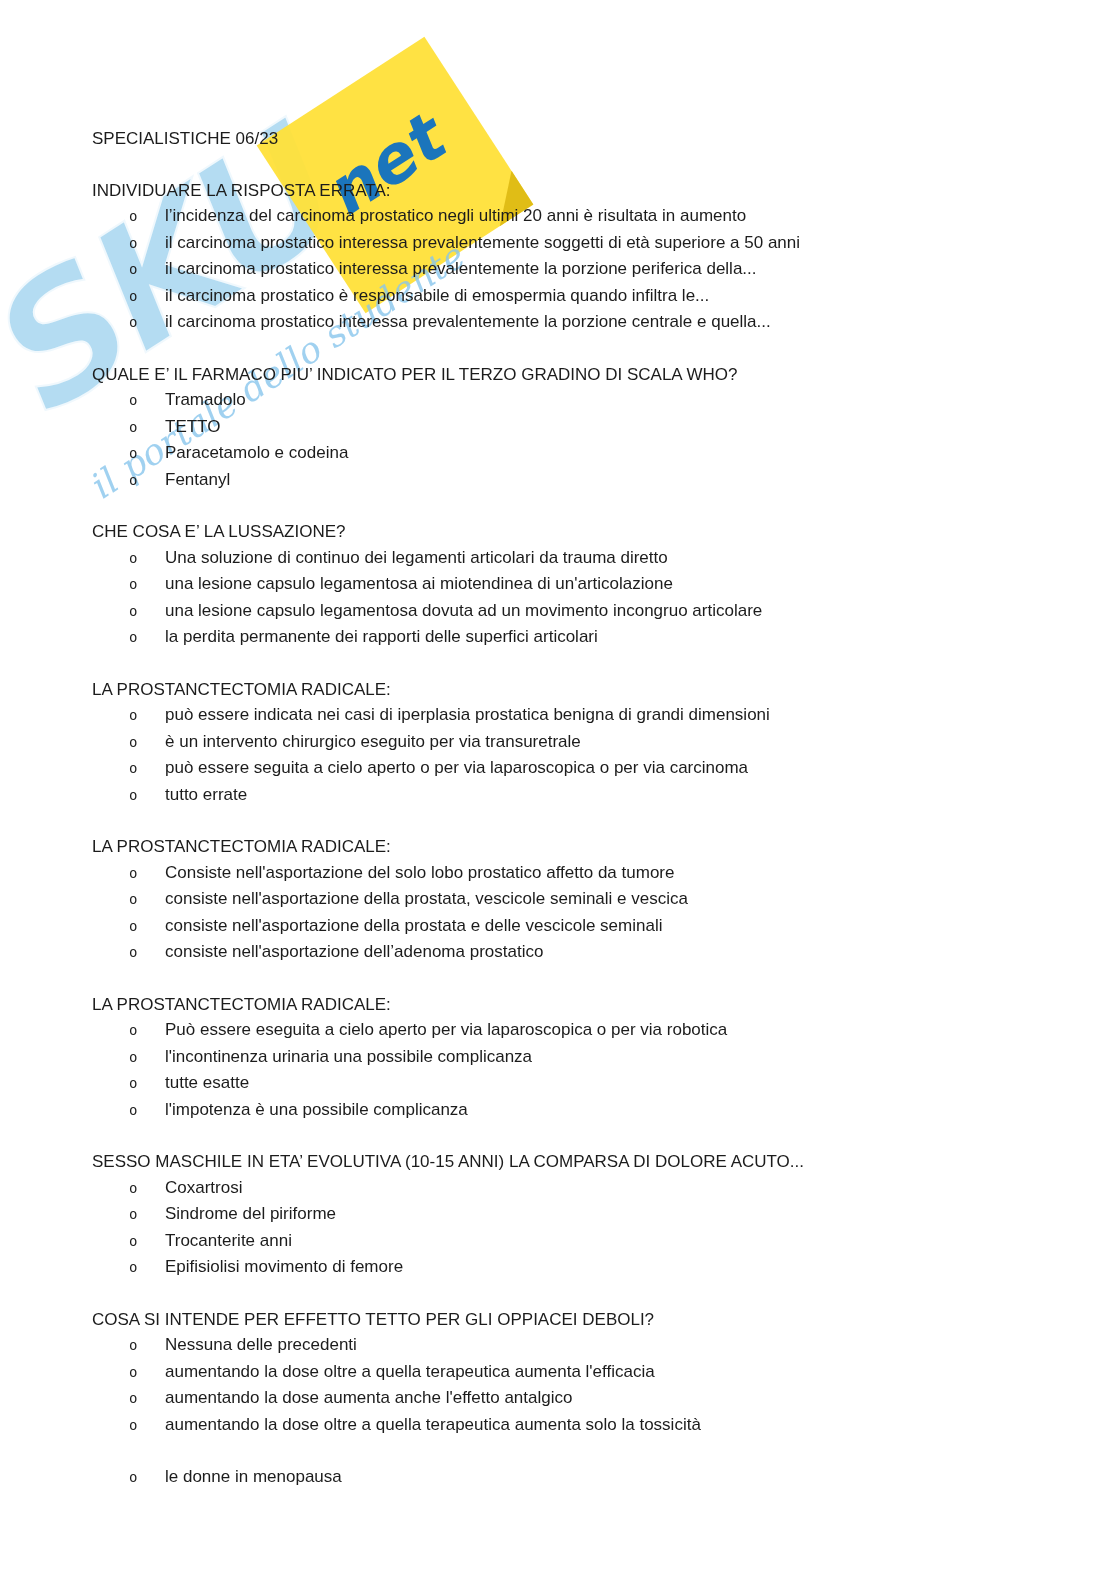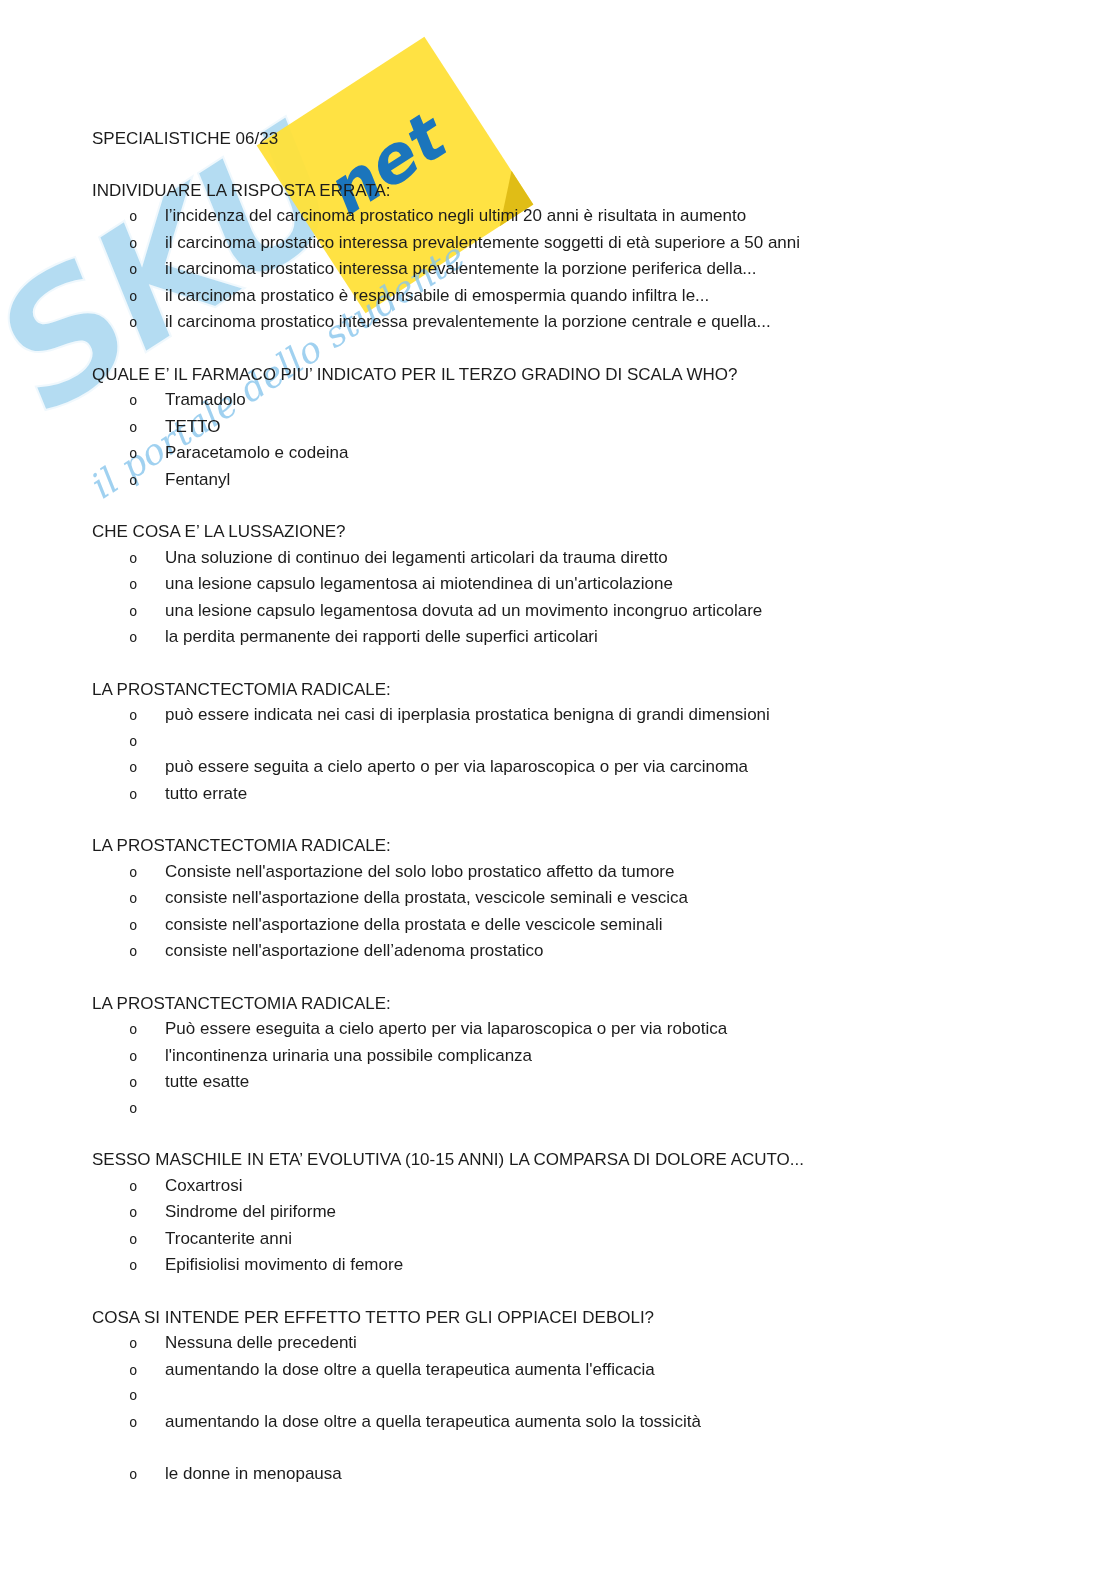--- a/index.html
+++ b/index.html
@@ -143,20 +143,21 @@
 
   <section class="question">
     <div class="prompt">LA PROSTANCTECTOMIA RADICALE:</div>
     <div class="options">
           <div class="option">
             <span class="bullet">o</span>
             <span class="opt-text">può essere indicata nei casi di iperplasia prostatica benigna di grandi dimensioni</span>
           </div>
           <div class="option">
             <span class="bullet">o</span>
+            <span class="opt-text">è un intervento chirurgico eseguito per via transuretrale</span>
           </div>
           <div class="option">
             <span class="bullet">o</span>
             <span class="opt-text">può essere seguita a cielo aperto o per via laparoscopica o per via carcinoma</span>
           </div>
           <div class="option">
             <span class="bullet">o</span>
             <span class="opt-text">tutto errate</span>
           </div>
         </div>
@@ -194,20 +195,21 @@
           <div class="option">
             <span class="bullet">o</span>
             <span class="opt-text">l'incontinenza urinaria una possibile complicanza</span>
           </div>
           <div class="option">
             <span class="bullet">o</span>
             <span class="opt-text">tutte esatte</span>
           </div>
           <div class="option">
             <span class="bullet">o</span>
+            <span class="opt-text">l'impotenza è una possibile complicanza</span>
           </div>
         </div>
   </section>
 
   <section class="question">
     <div class="prompt">SESSO MASCHILE IN ETA’ EVOLUTIVA (10-15 ANNI) LA COMPARSA DI DOLORE ACUTO...</div>
     <div class="options">
           <div class="option">
             <span class="bullet">o</span>
             <span class="opt-text">Coxartrosi</span>
@@ -233,20 +235,21 @@
           <div class="option">
             <span class="bullet">o</span>
             <span class="opt-text">Nessuna delle precedenti</span>
           </div>
           <div class="option">
             <span class="bullet">o</span>
             <span class="opt-text">aumentando la dose oltre a quella terapeutica aumenta l'efficacia</span>
           </div>
           <div class="option">
             <span class="bullet">o</span>
+            <span class="opt-text">aumentando la dose aumenta anche l'effetto antalgico</span>
           </div>
           <div class="option">
             <span class="bullet">o</span>
             <span class="opt-text">aumentando la dose oltre a quella terapeutica aumenta solo la tossicità</span>
           </div>
         </div>
   </section>
 
   <section class="question">
     <div class="options">

